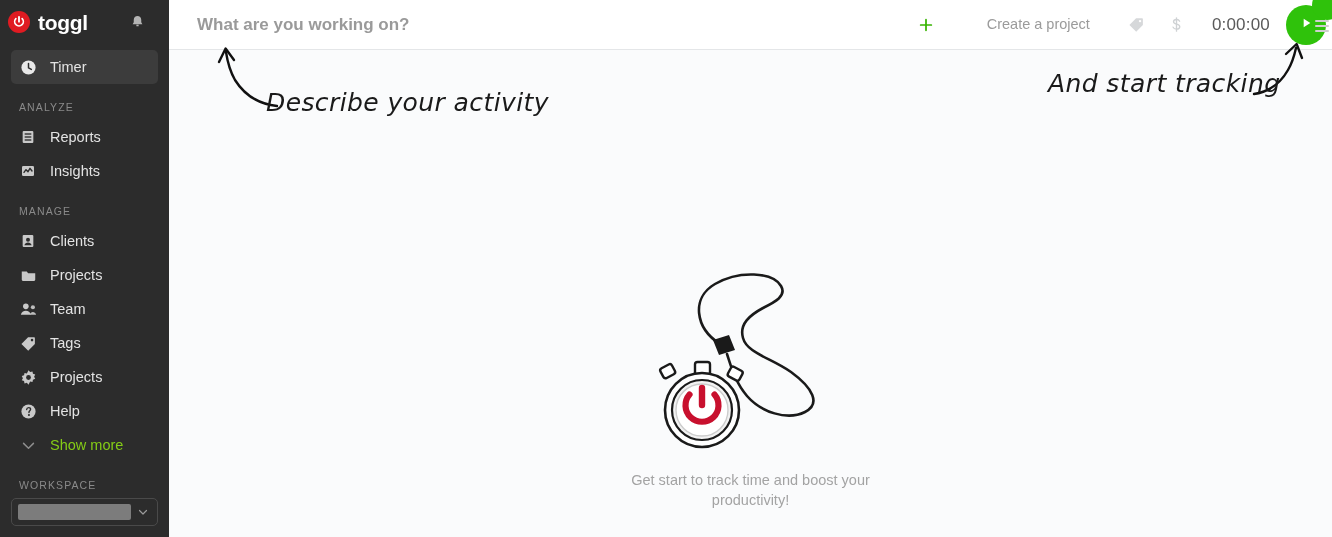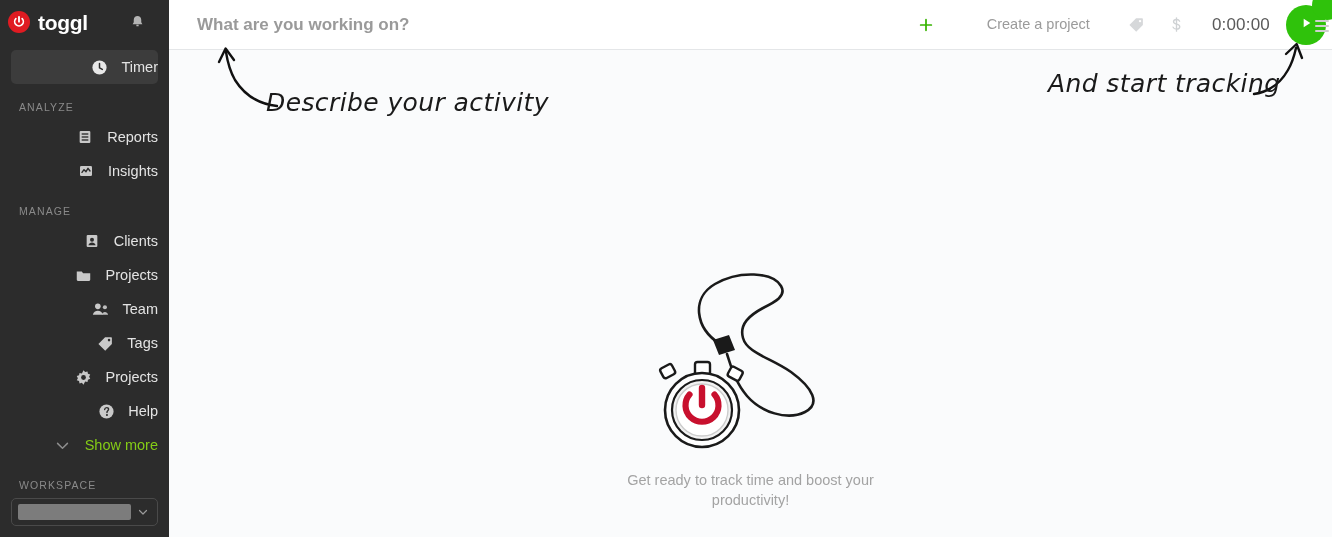--- a/index.html
+++ b/index.html
@@ -67,21 +67,20 @@
 
   .nav-item {
     display: flex;
     align-items: center;
     height: 34px;
     margin: 0 11px;
     padding-left: 7px;
     border-radius: 5px;
     cursor: pointer;
     box-sizing: border-box;
-    justify-content: flex-end;
   }
   .nav-item.active { background: #3c3c3c; }
   .nav-ico {
     width: 20px;
     height: 20px;
     flex: 0 0 20px;
     display: flex;
     align-items: center;
     justify-content: center;
     margin-right: 12px;
@@ -468,17 +467,17 @@
         <rect x="10" y="108" width="13" height="11" rx="2.5" transform="rotate(-28 16 113)" fill="#fff" stroke="#1a1a1a" stroke-width="2.4"></rect>
         <rect x="78" y="110" width="13" height="11" rx="2.5" transform="rotate(28 84 115)" fill="#fff" stroke="#1a1a1a" stroke-width="2.4"></rect>
 
         <circle cx="51" cy="152" r="37" fill="#fff" stroke="#1a1a1a" stroke-width="2.6"></circle>
         <circle cx="51" cy="152" r="30" fill="#f2f2f2" stroke="#1a1a1a" stroke-width="2.2"></circle>
         <circle cx="51" cy="152" r="26" fill="#ffffff" stroke="#cccccc" stroke-width="1.4"></circle>
 
         <path d="M51 130v17" stroke="#c8102e" stroke-width="6.4" stroke-linecap="round" fill="none"></path>
         <path d="M38.5 136.5a16.5 16.5 0 1 0 25 0" stroke="#c8102e" stroke-width="6.2" fill="none" stroke-linecap="round"></path>
       </svg>
-      <div id="empty-caption">Get ready to track time and boost your productivity!</div>
+      <div id="empty-caption">Get start to track time and boost your productivity!</div>
     </div>
 
   </div>
 </div>
 
 </body></html>

